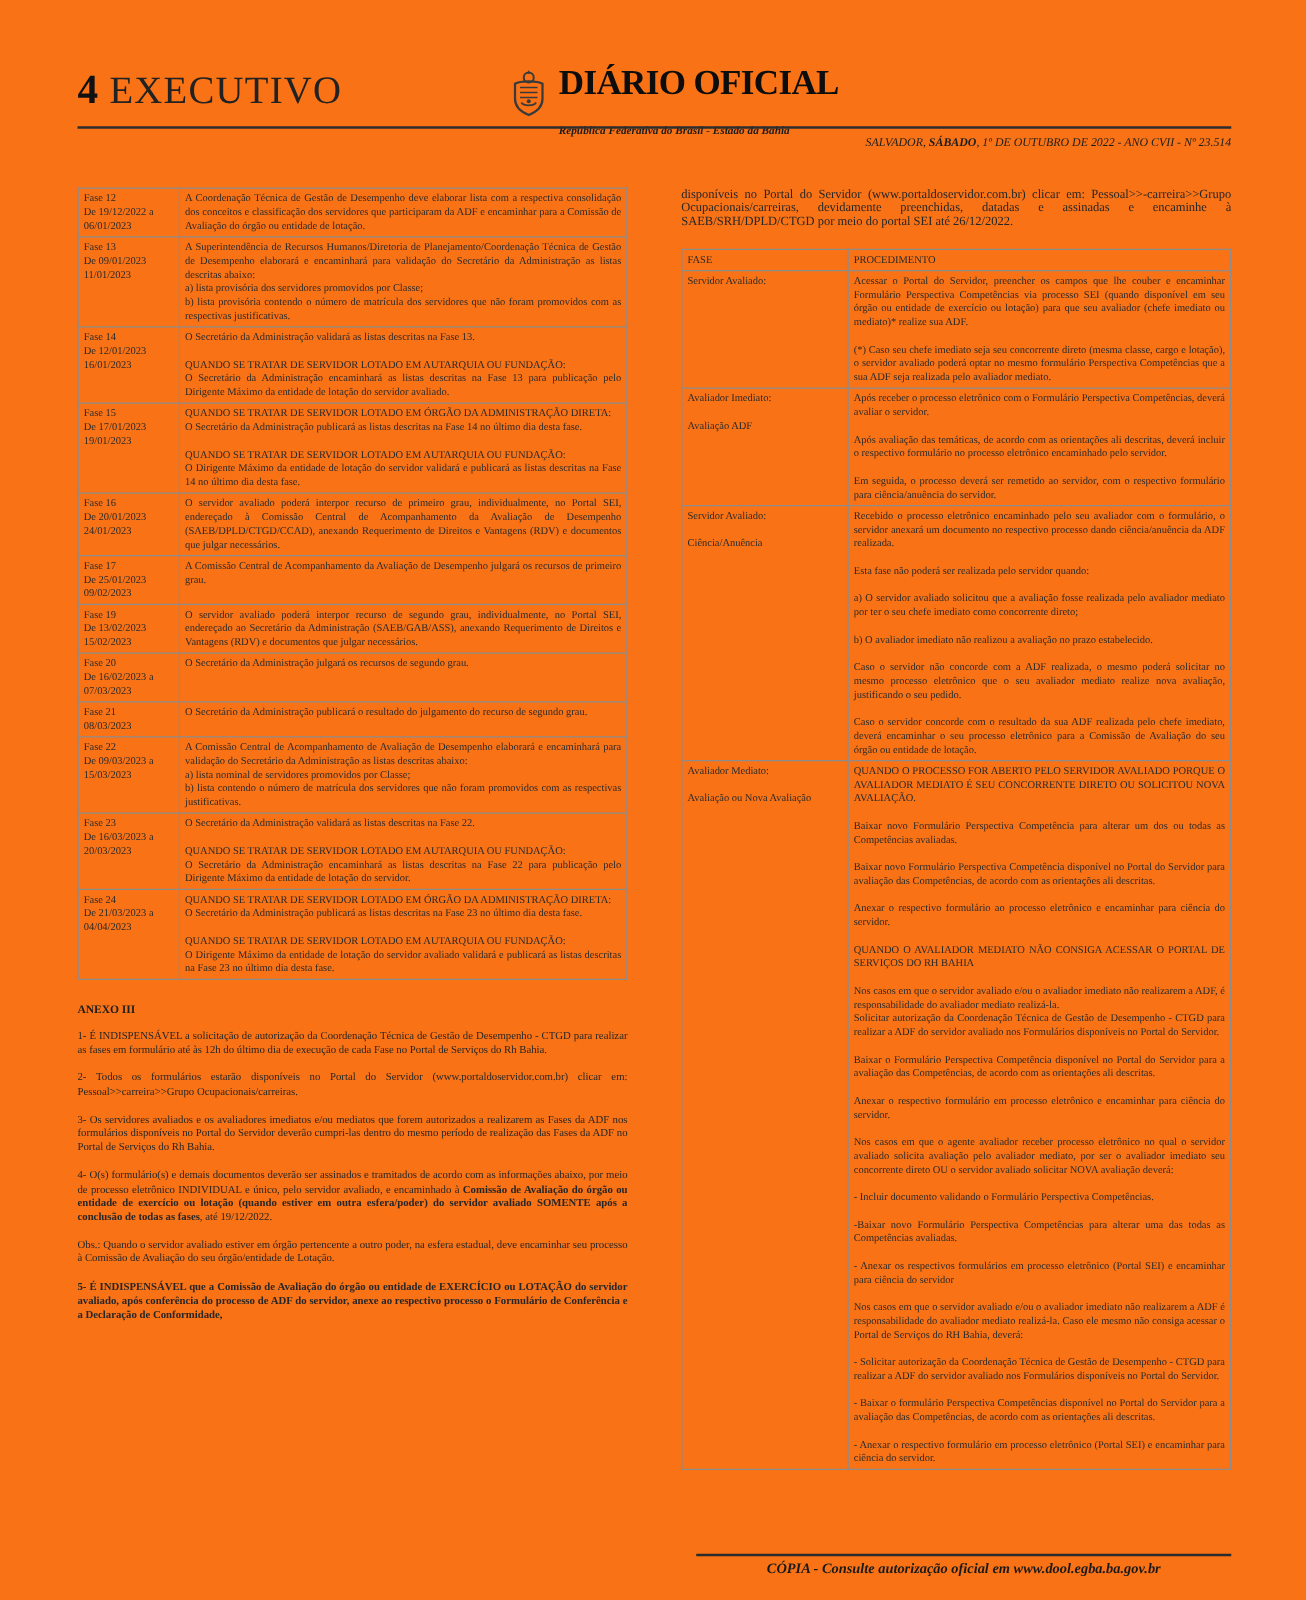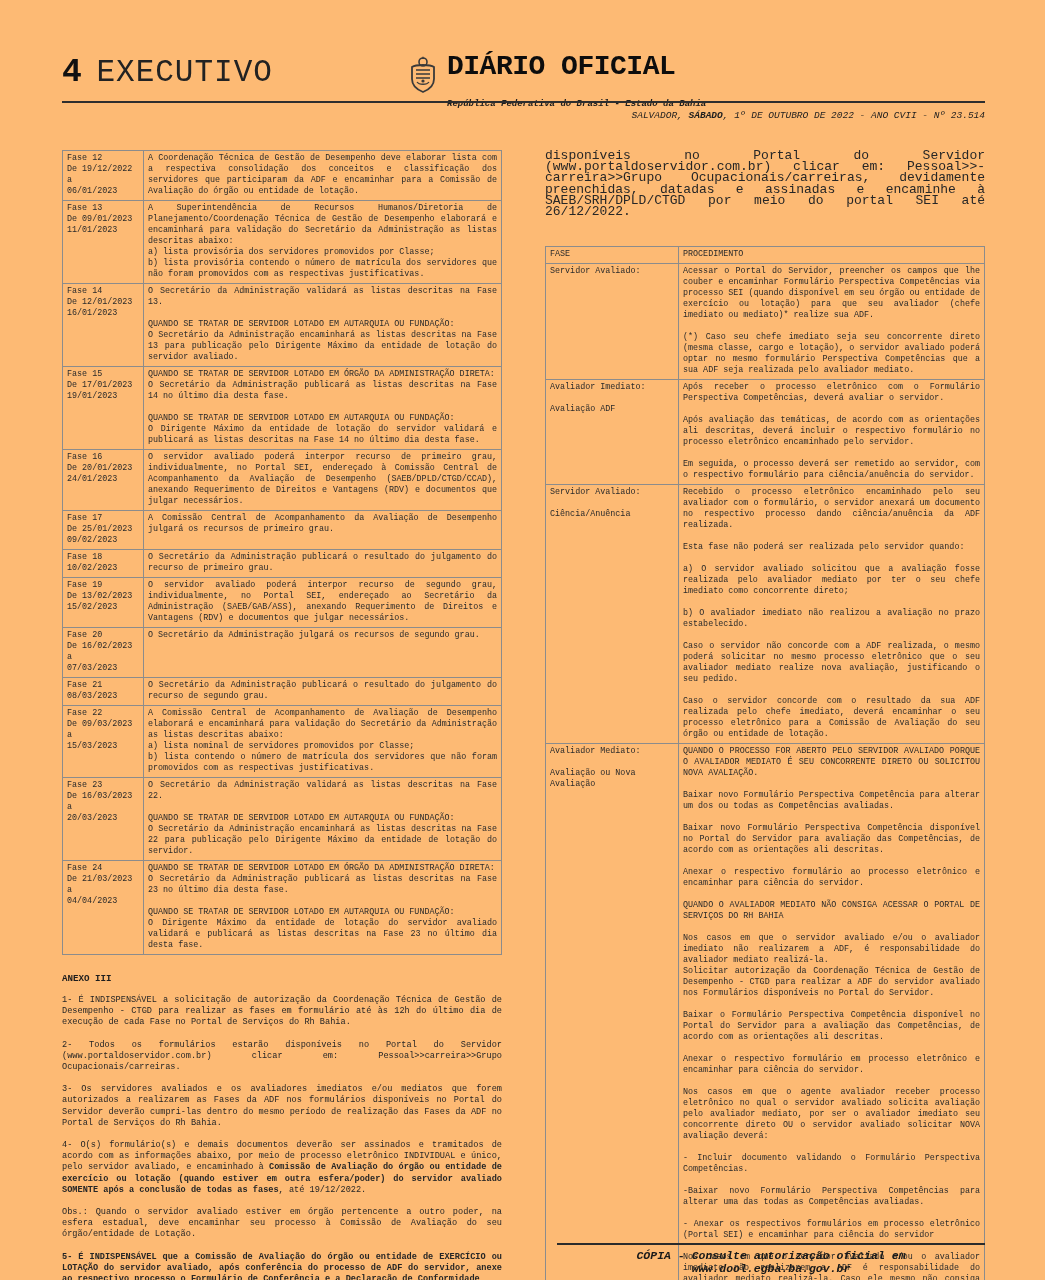--- a/index.html
+++ b/index.html
@@ -1,19 +1,19 @@
 <!DOCTYPE html>
 <html><head>
 <meta charset="utf-8">
 <style>
   html,body { margin:0; padding:0; background:#e8e8e8; }
   .page {
     position:relative; width:1045px; height:1280px; margin:0 auto;
-    background:#fdba74; overflow:hidden;
-    font-family:Liberation Mono, monospace; color:#262626;
+    background:#f97316; overflow:hidden;
+    font-family:Liberation Serif, serif; color:#262626;
   }
   
   .header-left { position:absolute; left:62px; top:54px; white-space:nowrap; }
   .page-num { font-size:33px; font-weight:900; color:#111; letter-spacing:-1px; }
   .section-title { font-size:31px; font-weight:300; color:#222; letter-spacing:1px; margin-left:6px; }
   .masthead { position:absolute; left:408px; top:53px; display:flex; align-items:flex-start; }
   .crest { display:inline-block; margin-right:9px; margin-top:2px; }
   .masthead-title { font-size:28px; font-weight:900; color:#0d0d0d; letter-spacing:-0.5px; line-height:28px; }
   .masthead-subtitle { font-size:9px; font-weight:bold; font-style:italic; color:#1c1c1c; margin-top:18px; }
   .header-rule { position:absolute; left:62px; top:101px; width:923px; border-top:2px solid #2e2e2e; }
@@ -27,21 +27,21 @@
   td, th { border:1px solid #8c8c8c; padding:2px 4px 3px 4px; vertical-align:top;
            font-size:8.4px; line-height:11px; color:#2a2a2a; }
   th { font-weight:normal; text-align:left; }
   .c-fase  { width:72px;  white-space:pre-line;margin-left:39px; }
   .c-fase2 { width:124px; white-space:pre-line; }
   .c-proc  { white-space:pre-line; text-align:justify; }
   
   .para { font-size:8.6px; line-height:11.2px; text-align:justify; margin:11px 0 0 0; white-space:pre-line; }
   .para .bold, .bold { font-weight:bold; }
   .anexo-heading { font-size:9.2px; font-weight:bold; margin:18px 0 0 0; color:#1d1d1d; }
-  .intro-para { font-size:13px; line-height:11.2px; text-align:justify; margin:0 0 29px 0; white-space:pre-line; }
+  .intro-para { font-size:10px; line-height:11.2px; text-align:justify; margin:0 0 15px 0; white-space:pre-line; }
   
   .footer { position:absolute; left:557px; top:1243px; width:428px;
             border-top:2.5px solid #2b2b2b; padding-top:4px;
             font-size:11.5px; font-weight:bold; font-style:italic; text-align:center; color:#1a1a1a; }
 </style>
 </head>
 <body>
 
 <div class="page">
 
@@ -113,25 +113,20 @@
 24/01/2023</td>
             <td class="c-proc">O servidor avaliado poderá interpor recurso de primeiro grau, individualmente, no Portal SEI, endereçado à Comissão Central de Acompanhamento da Avaliação de Desempenho (SAEB/DPLD/CTGD/CCAD), anexando Requerimento de Direitos e Vantagens (RDV) e documentos que julgar necessários.</td>
           </tr>
         <tr>
             <td class="c-fase">Fase 17
 De 25/01/2023
 09/02/2023</td>
             <td class="c-proc">A Comissão Central de Acompanhamento da Avaliação de Desempenho julgará os recursos de primeiro grau.</td>
           </tr>
         <tr>
-            <td class="c-fase">Fase 18
-10/02/2023</td>
-            <td class="c-proc">O Secretário da Administração publicará o resultado do julgamento do recurso de primeiro grau.</td>
-          </tr>
-        <tr>
             <td class="c-fase">Fase 19
 De 13/02/2023
 15/02/2023</td>
             <td class="c-proc">O servidor avaliado poderá interpor recurso de segundo grau, individualmente, no Portal SEI, endereçado ao Secretário da Administração (SAEB/GAB/ASS), anexando Requerimento de Direitos e Vantagens (RDV) e documentos que julgar necessários.</td>
           </tr>
         <tr>
             <td class="c-fase">Fase 20
 De 16/02/2023 a
 07/03/2023</td>
             <td class="c-proc">O Secretário da Administração julgará os recursos de segundo grau.</td>

